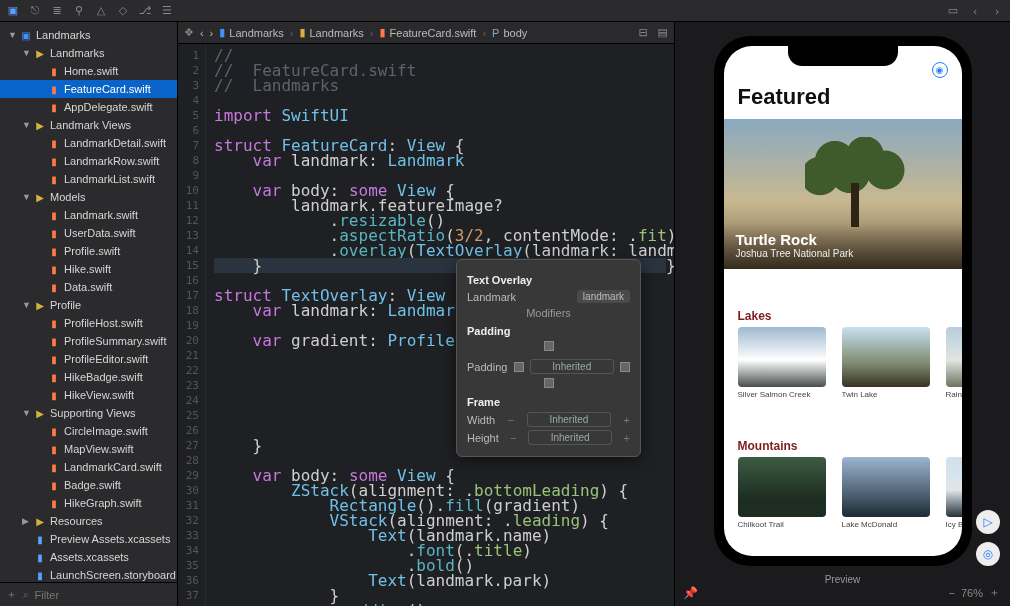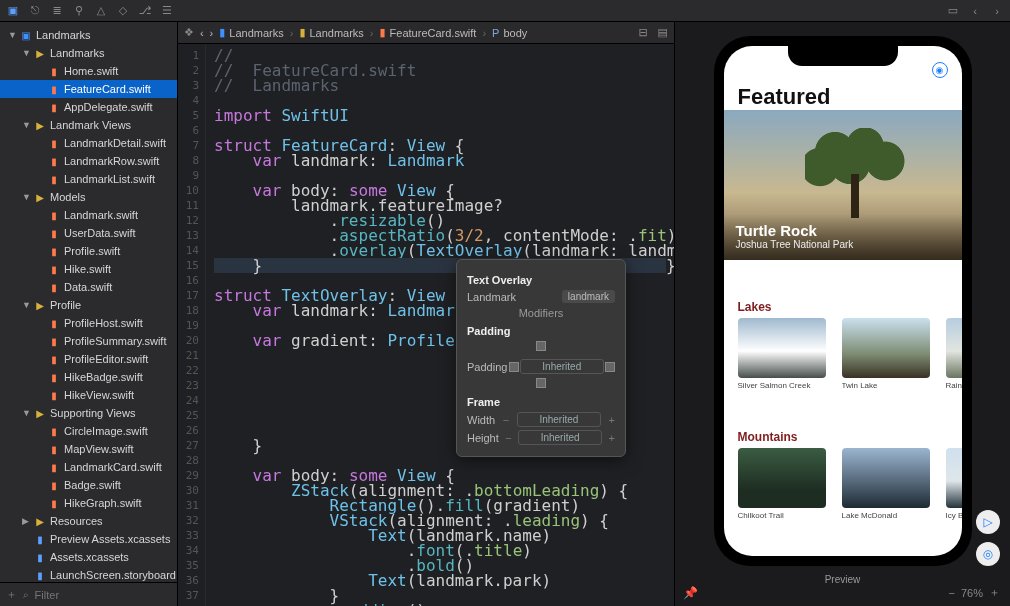--- a/index.html
+++ b/index.html
@@ -54,21 +54,21 @@
   flex:1; padding:4px 8px 0 8px; font-family:"SF Mono", Menlo, monospace; font-size:16px; line-height:15px;
   color:#cfcfcf; white-space:pre; overflow:hidden; position:relative;
 }
 .kw { color:#c678dd; }
 .type { color:#6fc1e9; }
 .fn { color:#56b6c2; }
 .num { color:#d19a66; }
 .str { color:#98c379; }
 .cmt { color:#5c6370; }
 .popover {
-  position:absolute; left:278px; top:215px; width:170px;
+  position:absolute; left:278px; top:215px; width:185px;
   background:#383838; border:1px solid #555; border-radius:6px;
   box-shadow:0 4px 16px rgba(0,0,0,.5);
   padding:8px 10px; color:#ddd; font-size:11px;
 }
 .popover .section-title { font-weight:600; margin:6px 0 4px; color:#eee; font-size:11px; }
 .popover .row { display:flex; align-items:center; justify-content:space-between; margin:3px 0; color:#bbb; }
 .popover .field {
   border:1px solid #555; border-radius:3px; padding:1px 6px; color:#9aa; min-width:84px; text-align:center; font-size:10px;
 }
 .popover .btn-tab { background:#4a4a4a; border-radius:3px; padding:1px 6px; font-size:10px; }
@@ -85,21 +85,21 @@
 .phone .notch {
   position:absolute; top:8px; left:50%; transform:translateX(-50%);
   width:110px; height:22px; background:#000; border-radius:0 0 14px 14px; z-index:3;
 }
 .screen {
   width:100%; height:100%; background:#fff; border-radius:28px; overflow:hidden;
   display:flex; flex-direction:column;
 }
 .screen .topbar { height:36px; display:flex; justify-content:flex-end; align-items:flex-end; padding:0 14px 4px; }
 .profile-dot { width:16px; height:16px; border:1.5px solid #1e7dff; border-radius:50%; display:flex; align-items:center; justify-content:center; color:#1e7dff; font-size:9px; }
-.featured-h { font-size:22px; font-weight:700; color:#111; padding:2px 14px 0; }
+.featured-h { font-size:22px; font-weight:700; color:#111; padding:2px 14px 9px; }
 .hero { flex:0 0 150px; position:relative; background:linear-gradient(#8aa9c0, #c8b890 55%, #746043); }
 .hero .tree { position:absolute; left:50%; top:18px; transform:translateX(-40%); width:120px; height:90px; }
 .hero .trunk { position:absolute; bottom:0; left:56px; width:8px; height:44px; background:#2e2416; }
 .hero .can { position:absolute; left:10px; top:0; width:100px; height:60px;
   background:radial-gradient(circle at 30% 40%, #3f5a2b 25%, transparent 26%),
              radial-gradient(circle at 60% 30%, #3f5a2b 25%, transparent 26%),
              radial-gradient(circle at 80% 55%, #3f5a2b 22%, transparent 23%),
              radial-gradient(circle at 45% 60%, #3f5a2b 30%, transparent 31%),
              radial-gradient(circle at 15% 65%, #3f5a2b 20%, transparent 21%);
 }

